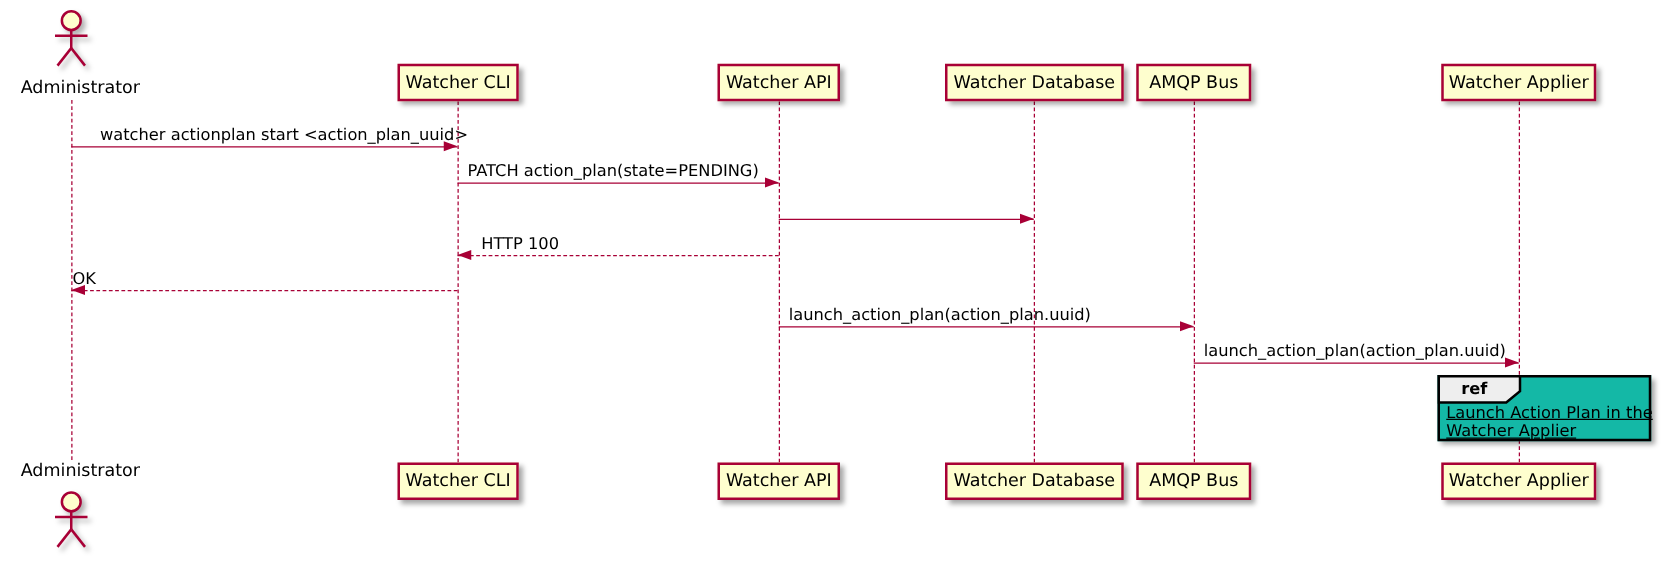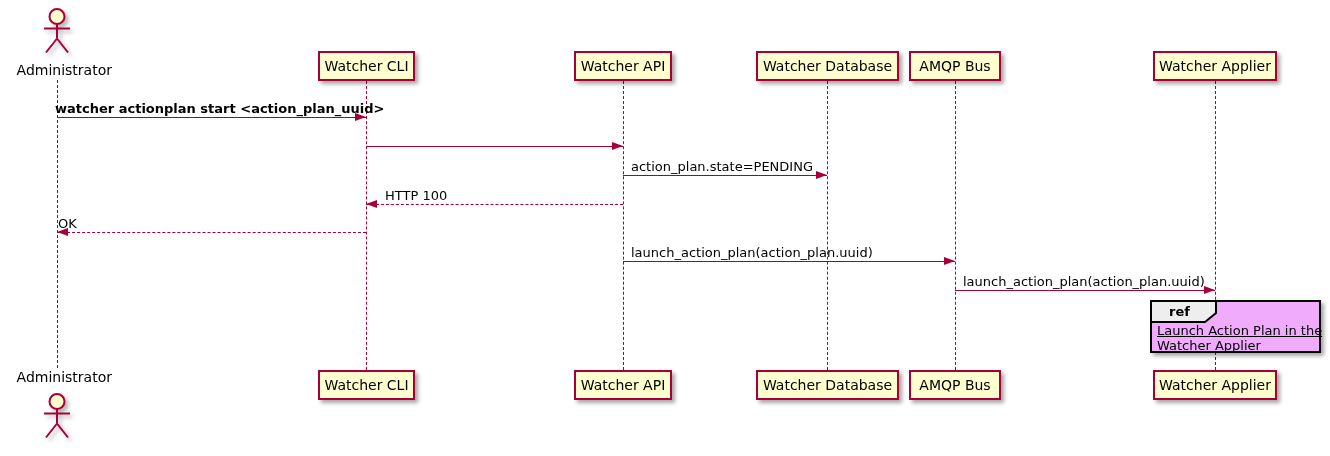--- a/index.html
+++ b/index.html
@@ -25,21 +25,21 @@
   .msg-line { position:absolute; height:0; z-index:2; }
   .solid  { border-top:1px solid #A80036; }
   .dashed { border-top:1px dashed #A80036; }
   .arr-r { position:absolute; width:0; height:0; z-index:2;
            border-left:11px solid #A80036; border-top:4px solid transparent; border-bottom:4px solid transparent; }
   .arr-l { position:absolute; width:0; height:0; z-index:2;
            border-right:11px solid #A80036; border-top:4px solid transparent; border-bottom:4px solid transparent; }
   
   .ref-box {
     position:absolute; left:1150px; top:300px; width:171px; height:53px; box-sizing:border-box;
-    background:#f0abfc; border:2px solid #000; box-shadow:3px 3px 4px rgba(0,0,0,0.35); z-index:4;
+    background:#14b8a6; border:2px solid #000; box-shadow:3px 3px 4px rgba(0,0,0,0.35); z-index:4;
   }
   .ref-head-svg { position:absolute; left:-2px; top:-2px; }
   .ref-keyword { position:absolute; left:17px; top:2px; font-size:13px; font-weight:bold; z-index:5; }
   .ref-text { position:absolute; left:5px; top:21px; font-size:13px; line-height:15px; white-space:nowrap;text-decoration:underline; }
 </style>
 </head>
 <body>
 
 <div class="canvas">
 
@@ -58,28 +58,28 @@
     <line x1="18" y1="31" x2="29" y2="45" stroke="#A80036" stroke-width="2"></line>
   </svg>
   <div class="actor-label" style="left:2px; top:62px;">Administrator</div>
 
   <div class="pbox" style="left:318px; top:51px; width:97px;">Watcher CLI</div>
   <div class="pbox" style="left:574px; top:51px; width:98px;">Watcher API</div>
   <div class="pbox" style="left:756px; top:51px; width:143px;">Watcher Database</div>
   <div class="pbox" style="left:909px; top:51px; width:92px;">AMQP Bus</div>
   <div class="pbox" style="left:1153px;top:51px; width:124px;">Watcher Applier</div>
 
-  <div class="msg-label" style="left:55px; top:101px;font-weight:bold;">watcher actionplan start &lt;action_plan_uuid&gt;</div>
+  <div class="msg-label" style="left:80px; top:101px;">watcher actionplan start &lt;action_plan_uuid&gt;</div>
   <div class="msg-line solid" style="left:57px; top:117px; width:309px;"></div>
   <div class="arr-r" style="left:355px; top:113px;"></div>
 
+  <div class="msg-label" style="left:374px; top:130px;">PATCH action_plan(state=PENDING)</div>
   <div class="msg-line solid" style="left:366px; top:146px; width:257px;"></div>
   <div class="arr-r" style="left:612px; top:142px;"></div>
 
-  <div class="msg-label" style="left:631px; top:159px;">action_plan.state=PENDING</div>
   <div class="msg-line solid" style="left:623px; top:175px; width:204px;"></div>
   <div class="arr-r" style="left:816px; top:171px;"></div>
 
   <div class="msg-label" style="left:385px; top:188px;">HTTP 100</div>
   <div class="msg-line dashed" style="left:366px; top:204px; width:257px;"></div>
   <div class="arr-l" style="left:366px; top:200px;"></div>
 
   <div class="msg-label" style="left:58px; top:216px;">OK</div>
   <div class="msg-line dashed" style="left:57px; top:232px; width:309px;"></div>
   <div class="arr-l" style="left:57px; top:228px;"></div>

